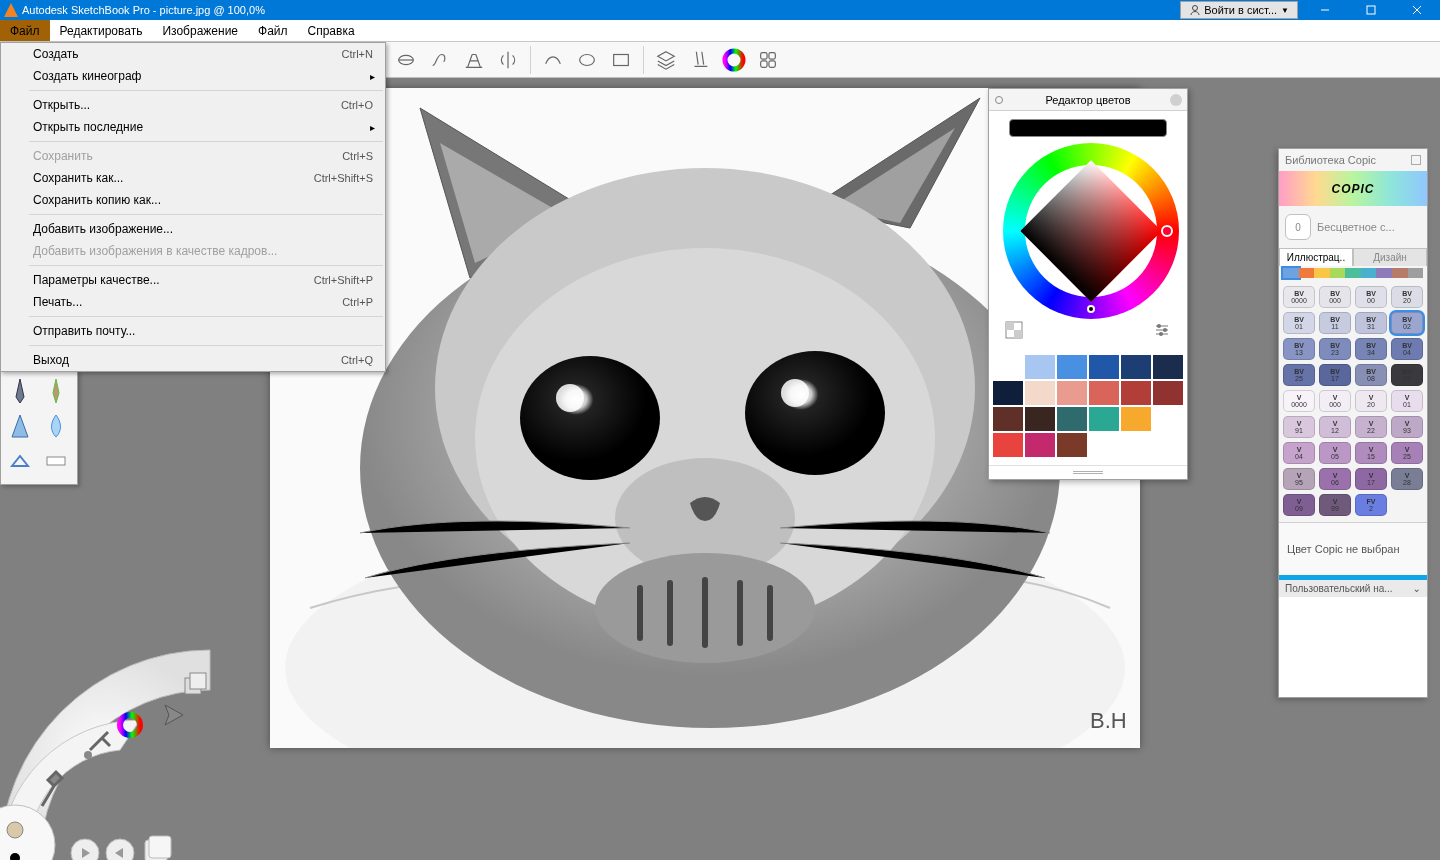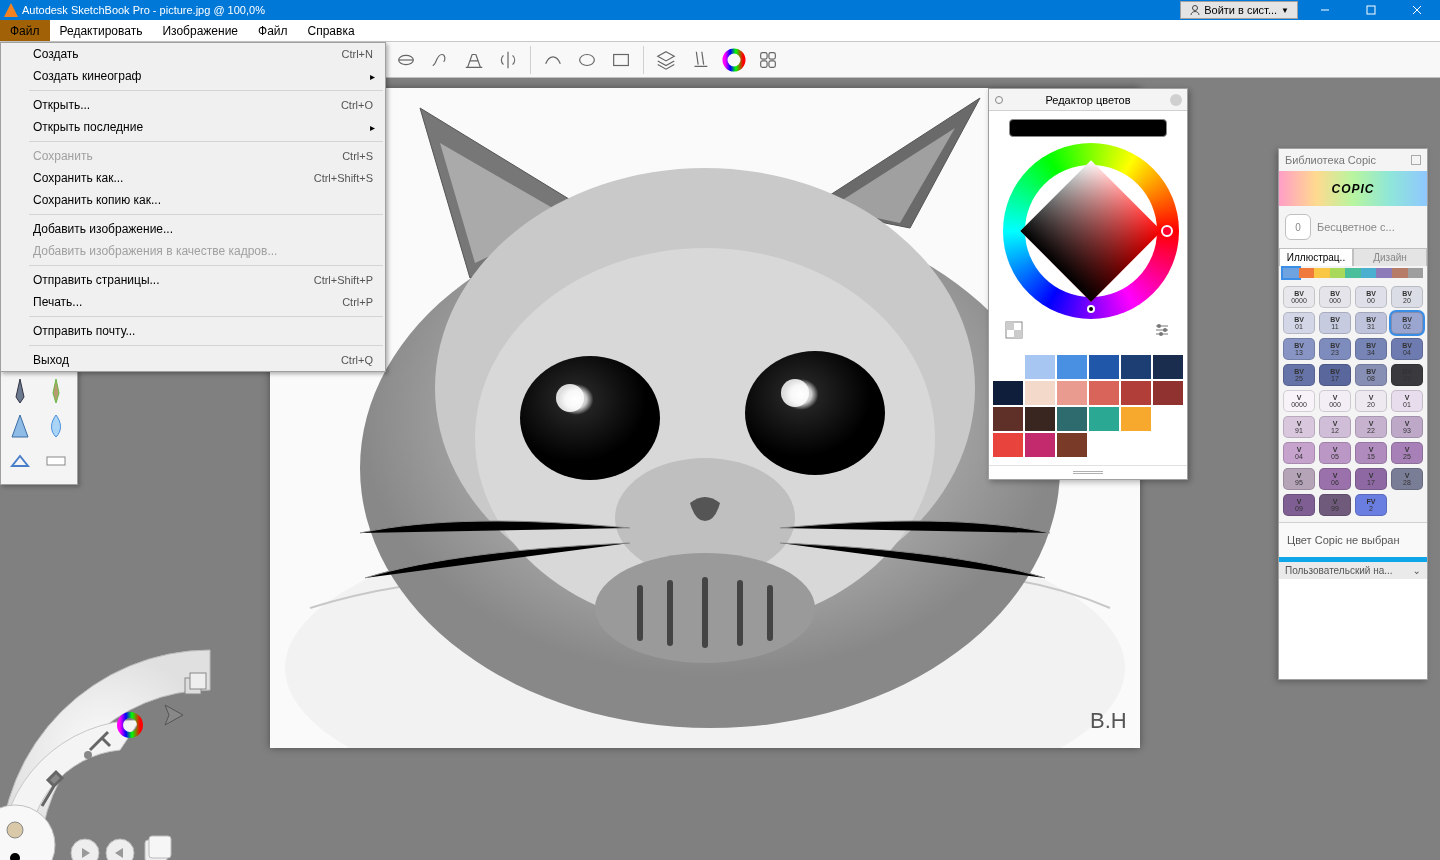--- a/index.html
+++ b/index.html
@@ -65,21 +65,21 @@
 .copic .colorless { display:flex; align-items:center; gap:6px; padding:8px 6px; }
 .copic .colorless .chip { width:26px; height:26px; border-radius:6px; background:#fff; border:1px solid #c0c0c0; display:flex; align-items:center; justify-content:center; font-size:10px; color:#888; }
 .copic .tabs { display:flex; background:#e8e8e8; }
 .copic .tabs .t { flex:1; padding:3px 4px; font-size:10px; text-align:center; border:1px solid #c0c0c0; border-bottom:none; cursor:pointer; background:#e4e4e4; color:#888; }
 .copic .tabs .t.active { background:#fff; color:#000; }
 .copic .colorbar { display:flex; height:10px; margin:2px 4px; }
 .copic .colorbar span { flex:1; }
 .copic .grid { padding:6px 4px; display:grid; grid-template-columns:repeat(4,1fr); gap:4px; max-height:320px; overflow-y:auto; }
 .chipbtn { height:22px; border-radius:5px; font-size:7px; display:flex; flex-direction:column; align-items:center; justify-content:center; line-height:1; cursor:pointer; border:1px solid rgba(0,0,0,.15); color:#333; }
 .chipbtn.sel { box-shadow:0 0 0 2px #3a8ee6; }
-.copic .status { padding:11px 8px; font-size:11px; color:#555; border-top:1px solid #d0d0d0; background:#f9f9f9; }
+.copic .status { padding:20px 8px; font-size:11px; color:#555; border-top:1px solid #d0d0d0; background:#f9f9f9; }
 .copic .userhdr { padding:3px 6px; font-size:10px; background:#eaeaea; border-top:5px solid #0ea5e9; color:#555; display:flex; justify-content:space-between; align-items:center; }
 .copic .userarea { height:100px; background:#fff; }
 
 
 .lagoon { position:absolute; left:-20px; bottom:-20px; width:250px; height:250px; z-index:10; }
 .lagoon svg { overflow:visible; }
 
 
 svg.icon { width:22px; height:22px; stroke:#666; stroke-width:1.3; fill:none; }
 
@@ -287,21 +287,21 @@
     </div>
     <div class="sep"></div>
     <div class="item">
       <span class="label">Добавить изображение...</span>
     </div>
     <div class="item disabled">
       <span class="label">Добавить изображения в качестве кадров...</span>
     </div>
     <div class="sep"></div>
     <div class="item">
-      <span class="label">Отправить страницы...</span>
+      <span class="label">Параметры качестве...</span>
       <span class="shortcut">Ctrl+Shift+P</span>
     </div>
     <div class="item">
       <span class="label">Печать...</span>
       <span class="shortcut">Ctrl+P</span>
     </div>
     <div class="sep"></div>
     <div class="item">
       <span class="label">Отправить почту...</span>
     </div>

